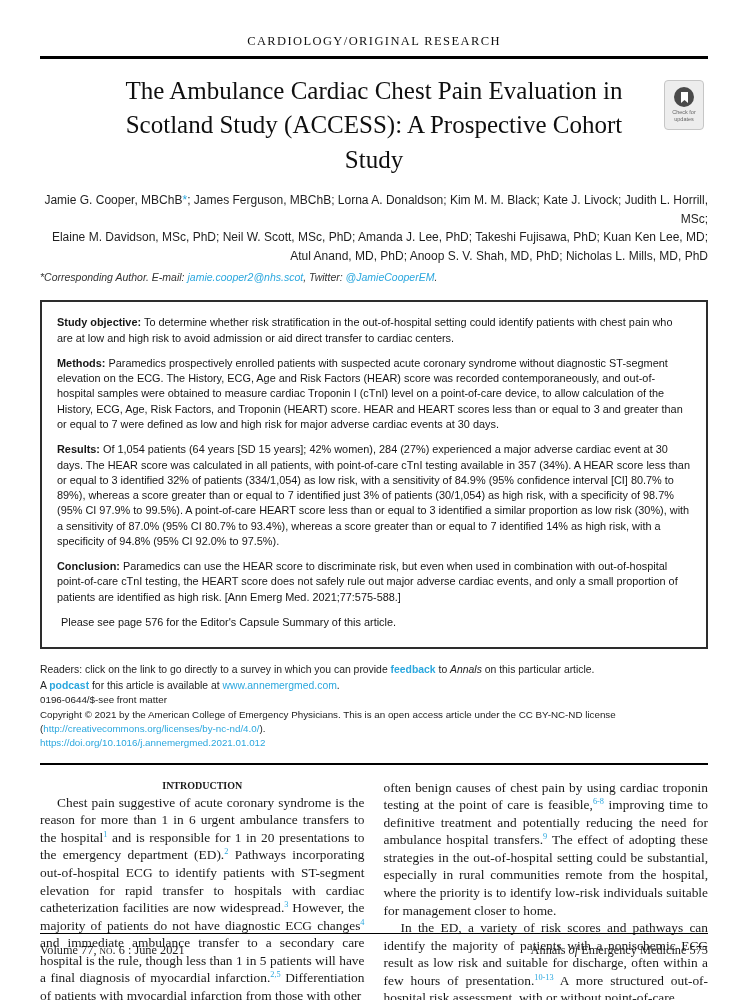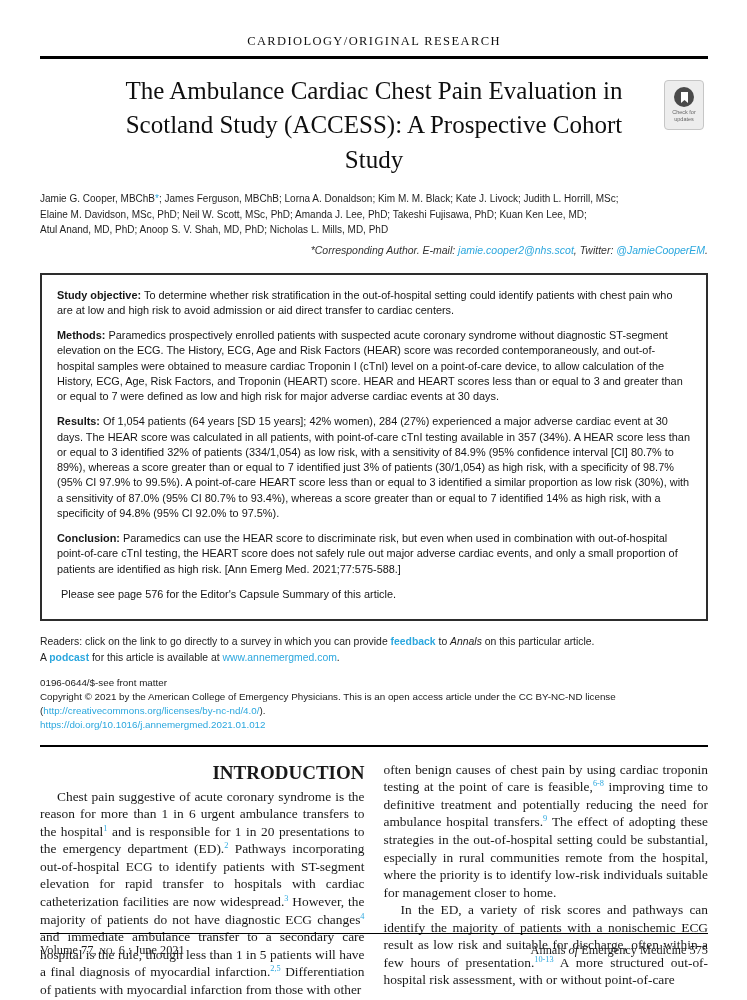--- a/index.html
+++ b/index.html
@@ -16,38 +16,38 @@
 
   .badge{
     position:absolute;top:80px;right:43px;width:38px;height:48px;
     background:#ededed;border:1px solid #c6c6c6;border-radius:4px;
     display:flex;flex-direction:column;align-items:center;justify-content:center;
     gap:2px;cursor:pointer;
   }
   .badge-circle{width:20px;height:20px;border-radius:50%;background:#4a4a4a;display:flex;align-items:center;justify-content:center;}
   .badge-label{font-family:"Liberation Sans",sans-serif;font-size:5.5px;color:#666;text-align:center;line-height:1.2;width:30px;}
 
-  .authors{margin-top:14px;text-align:left;font-family:"Liberation Sans",sans-serif;font-size:10px;line-height:1.55;color:#1f1f1f;}
-  .corresponding{margin-top:6px;text-align:right;font-family:"Liberation Sans",sans-serif;font-size:10.5px;font-style:italic;color:#333;}
+  .authors{margin-top:14px;text-align:right;font-family:"Liberation Sans",sans-serif;font-size:12px;line-height:1.55;color:#1f1f1f;}
+  .corresponding{margin-top:6px;text-align:left;font-family:"Liberation Sans",sans-serif;font-size:10.5px;font-style:italic;color:#333;}
 
   .abstract-box{
     margin-top:17px;border:2px solid #2d2d2d;padding:13px 15px;
     font-family:"Liberation Sans",sans-serif;font-size:10.9px;line-height:1.4;color:#161616;
   }
   .abstract-box p{margin:0 0 10px;}
   .abstract-box p.last{margin:4px;}
   .lead{font-weight:bold;}
 
   .readers{margin-top:13px;font-family:"Liberation Sans",sans-serif;font-size:10.4px;line-height:1.5;color:#222;}
-  .front-matter{margin-top:10px;font-family:"Liberation Sans",sans-serif;font-size:9.8px;line-height:1.45;color:#222;}
+  .front-matter{font-family:"Liberation Sans",sans-serif;font-size:9.8px;line-height:1.45;color:#222;}
   .rule-thin{margin-top:13px;height:1.5px;background:#000;}
 
   .cols{margin-top:14px;display:flex;gap:19px;text-align:justify;font-size:13.4px;line-height:1.31;color:#191919;}
   .col{flex:1;min-width:0;}
-  .intro-h{font-weight:bold;font-size:19px;margin:0 0 2px;text-align:right;}
+  .intro-h{font-weight:bold;font-size:10px;margin:0 0 2px;text-align:center;}
   .cols p{margin:0;}
   .indent{text-indent:17px;}
 
   sup{font-size:0.62em;line-height:0;vertical-align:super;}
   .link{color:#2ba7de;}
   .b{font-weight:bold;}
   .i{font-style:italic;}
   .sc{font-variant:small-caps;}
 
   .footer{

